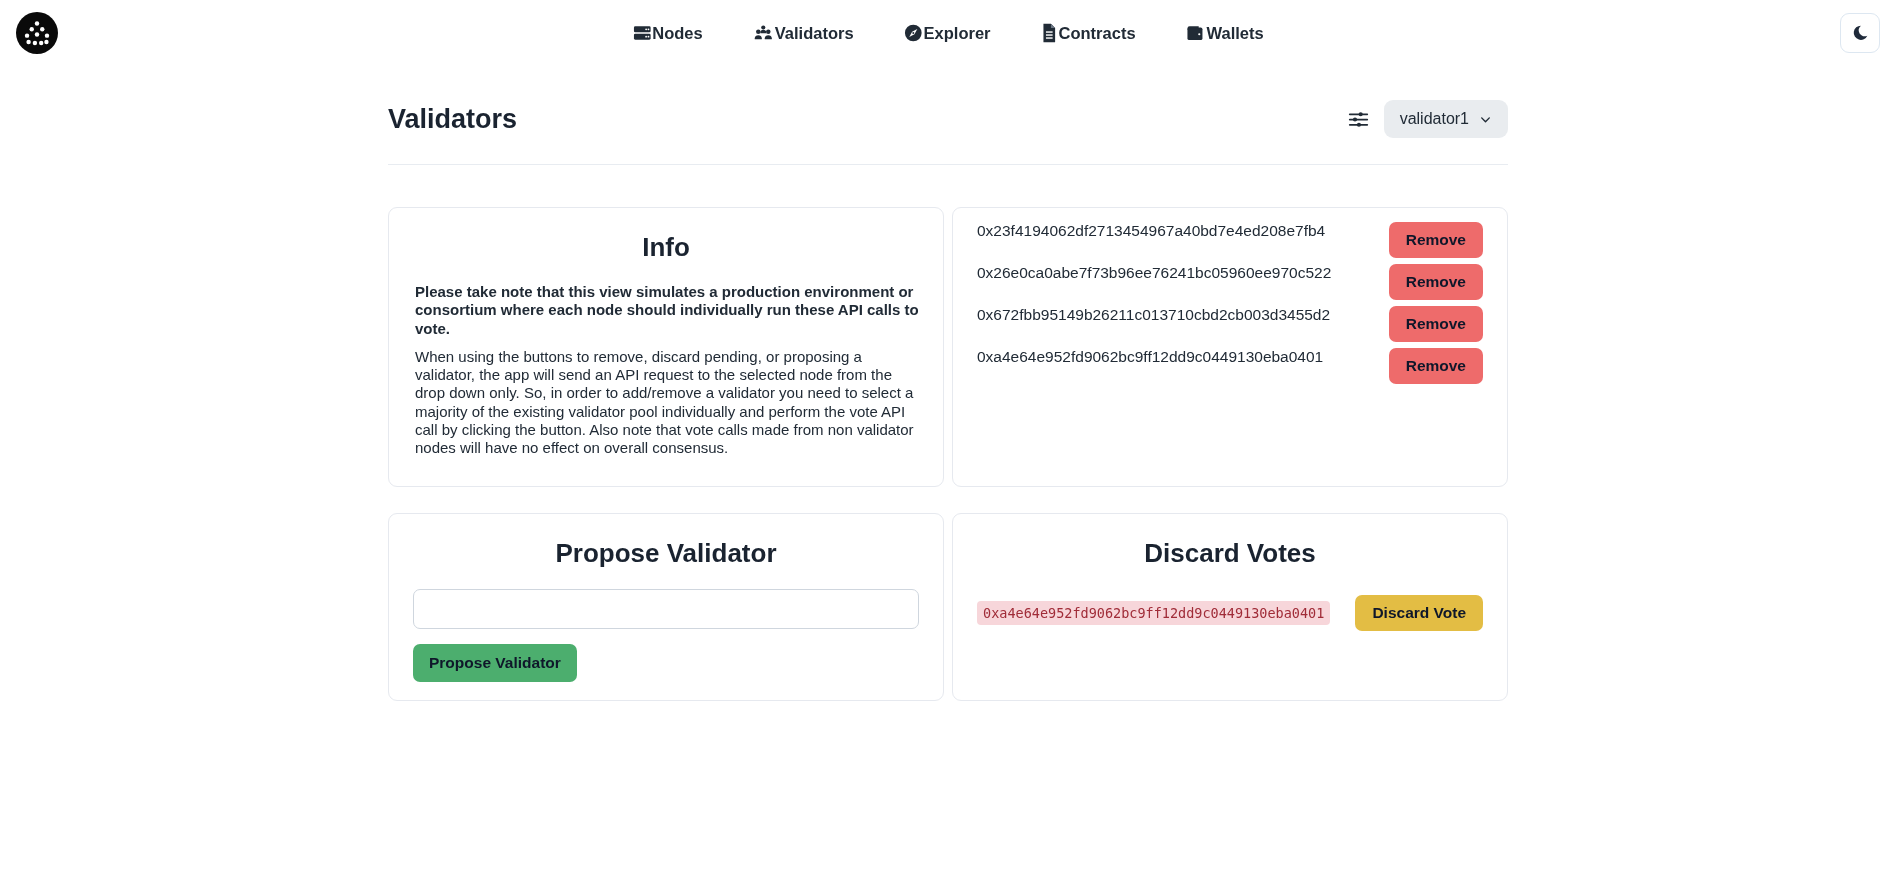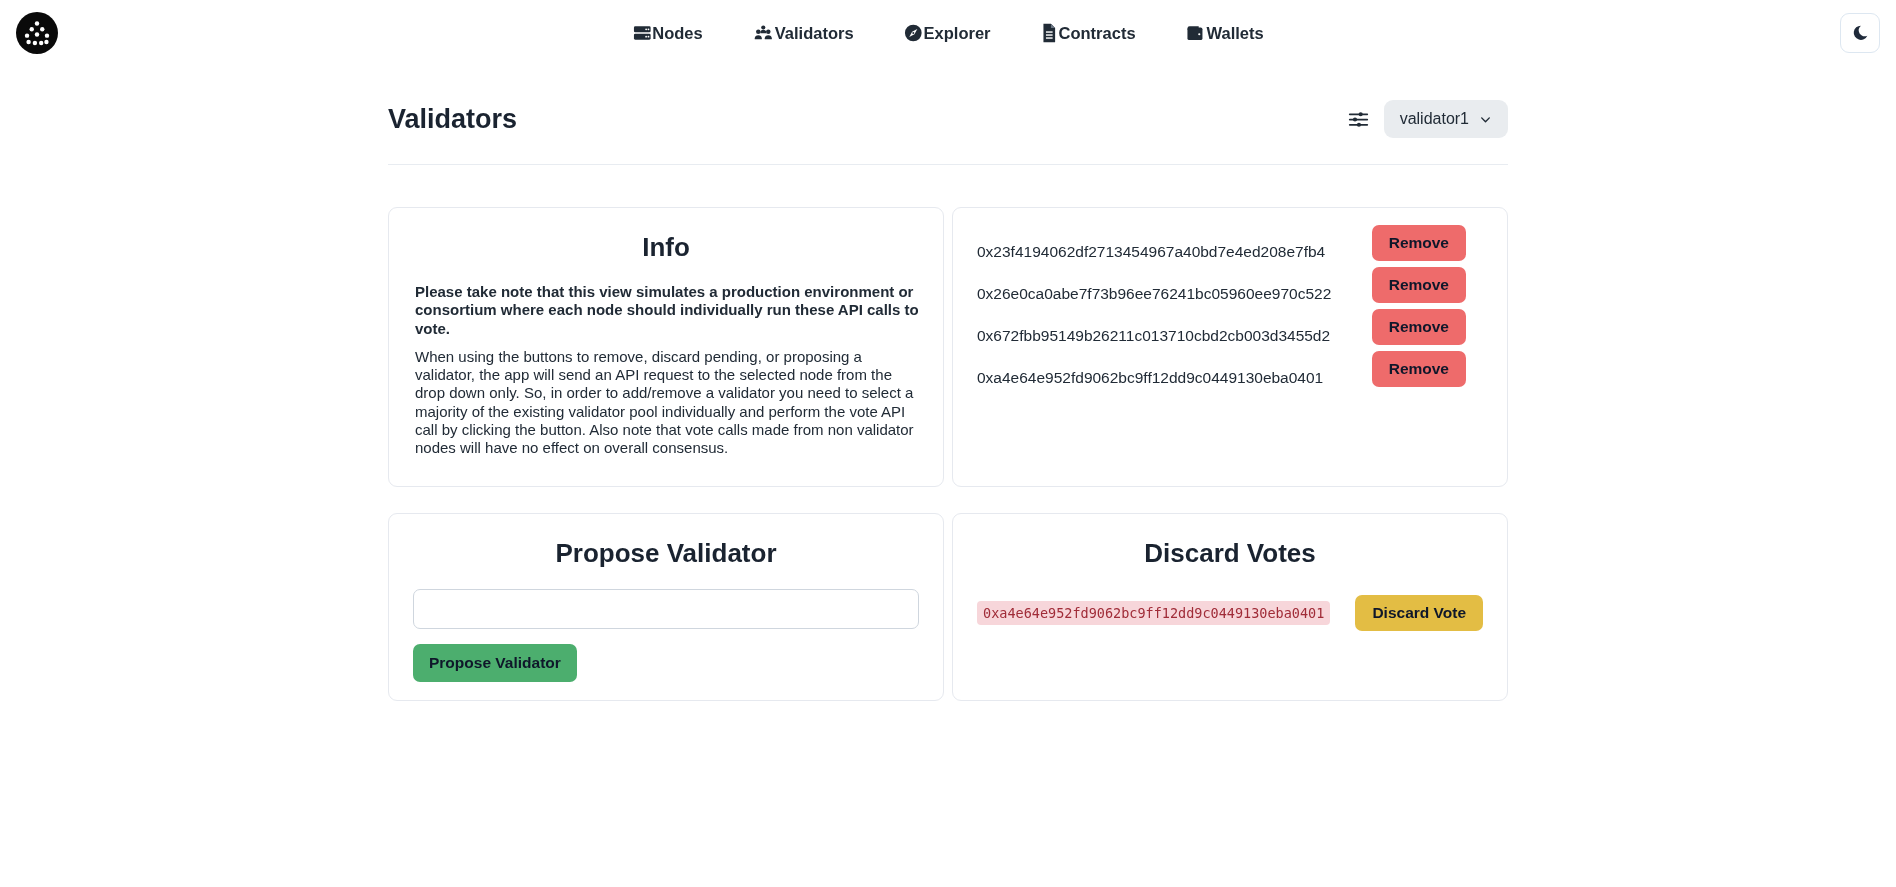--- a/index.html
+++ b/index.html
@@ -117,23 +117,23 @@
     line-height: 1.22;
     margin: 0 0 10px 0;
     color: #212b36;
   }
   .info-text p.lead-bold { font-weight: 700; }
   .info-body { padding: 0 0 0 2px; margin-top: 12px; }
 
   
   .vrow {
     display: flex;
-    align-items: flex-end;
+    align-items: flex-start;
     justify-content: space-between;
-    margin: 0 17px 3px 0;
+    margin: 0 0 3px 0;
     min-height: 39px;
   }
   .addr { font-size: 15.5px; color: #212b36; }
   .btn {
     font-family: "Liberation Sans", sans-serif;
     font-size: 15.5px;
     font-weight: 700;
     color: #0f172a;
     border: none;
     border-radius: 7px;

